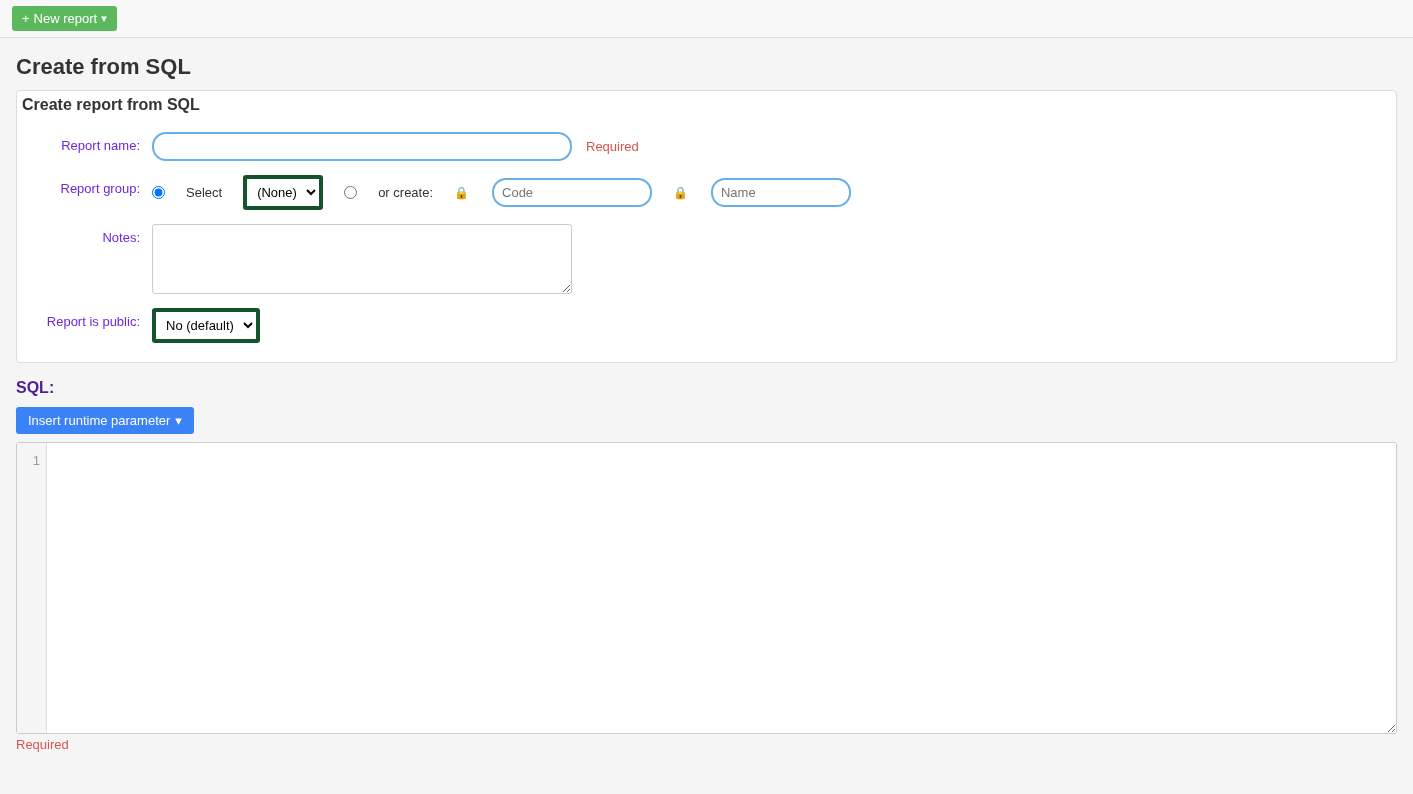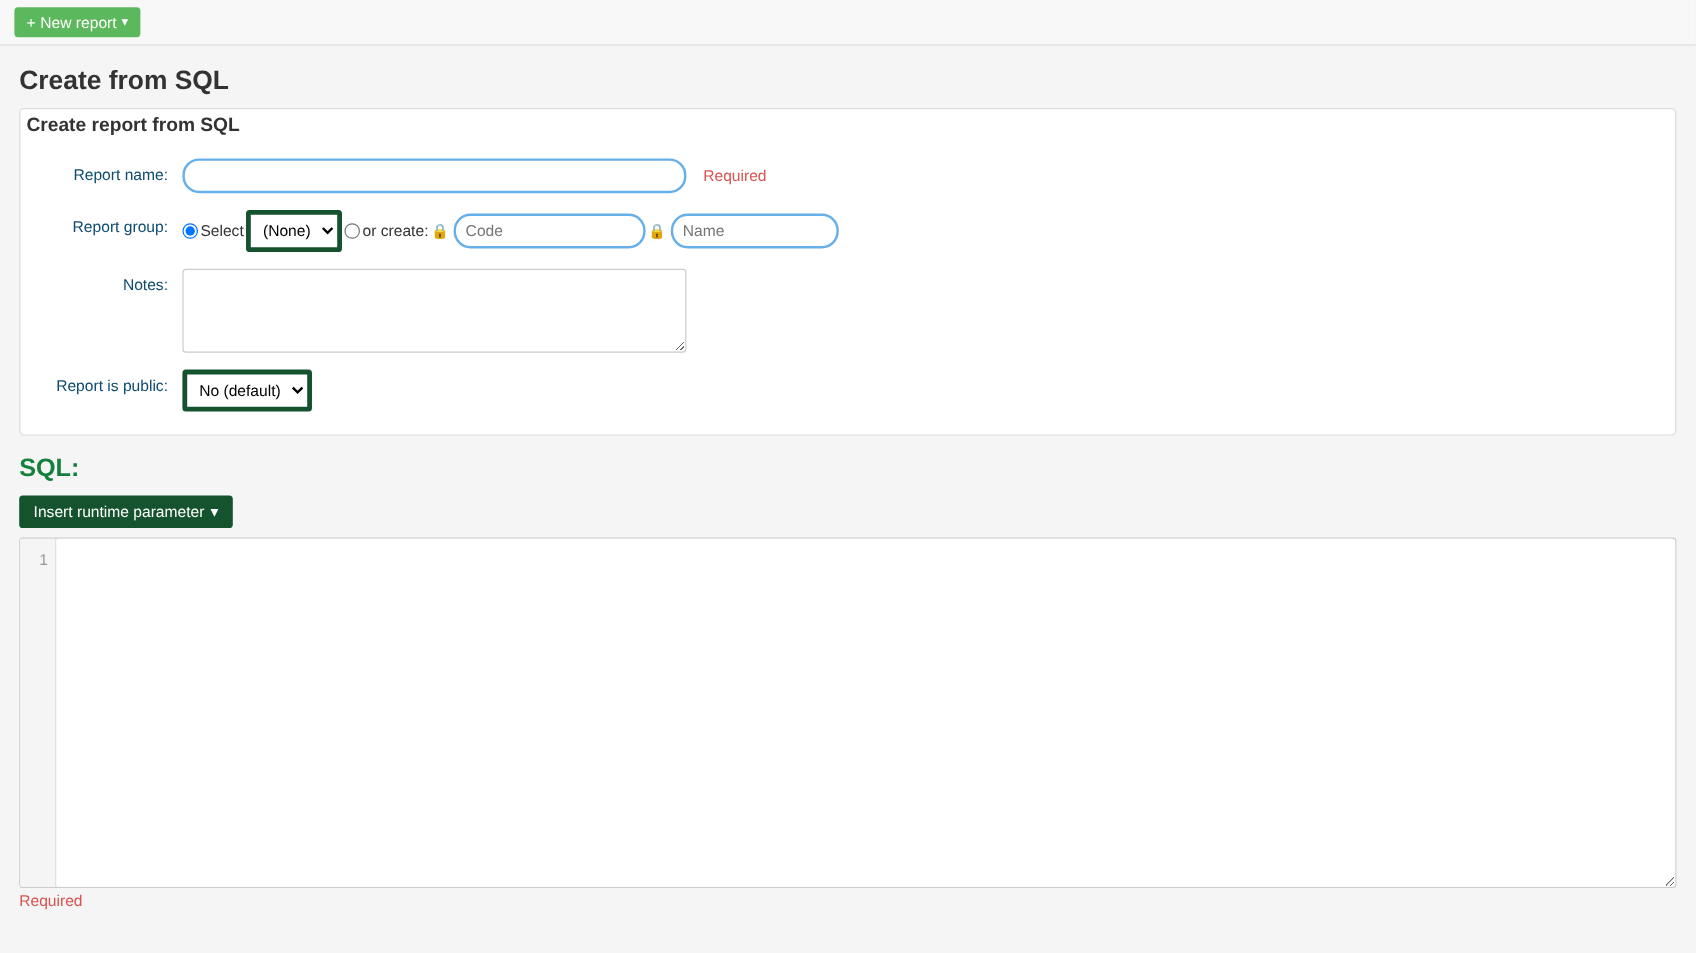--- a/index.html
+++ b/index.html
@@ -62,21 +62,21 @@
       display: flex;
       align-items: flex-start;
       margin-bottom: 14px;
     }
     .form-label {
       width: 130px;
       text-align: right;
       padding-right: 12px;
       padding-top: 6px;
       font-size: 13px;
-      color: #0c4a6e;
+      color: #6d28d9;
       flex-shrink: 0;
     }
     .form-control-wrap {
       display: flex;
       align-items: center;
       flex-wrap: wrap;
       gap: 6px;
     }
     .required-badge {
       color: #d9534f;
@@ -107,21 +107,21 @@
       font-size: 13px;
       width: 420px;
       height: 70px;
       resize: vertical;
     }
 
     
     .radio-row {
       display: flex;
       align-items: center;
-      gap: 2px;
+      gap: 21px;
       flex-wrap: wrap;
     }
     .radio-row input[type="radio"] {
       margin: 0;
       cursor: pointer;
     }
     .radio-label {
       font-size: 13px;
     }
     .icon-prefix {
@@ -134,27 +134,27 @@
     }
     .name-input {
       width: 140px;
     }
 
     
     .sql-section {
       padding: 0 16px 16px 16px;
     }
     .sql-label {
-      font-size: 21px;
+      font-size: 16px;
       font-weight: bold;
       margin-bottom: 10px;
-      color: #15803d;
+      color: #4c1d95;
     }
     .insert-btn {
-      background: #14532d;
+      background: #3b82f6;
       color: #fff;
       border: none;
       padding: 6px 12px;
       border-radius: 3px;
       cursor: pointer;
       font-size: 13px;
       display: inline-flex;
       align-items: center;
       gap: 5px;
       margin-bottom: 8px;

